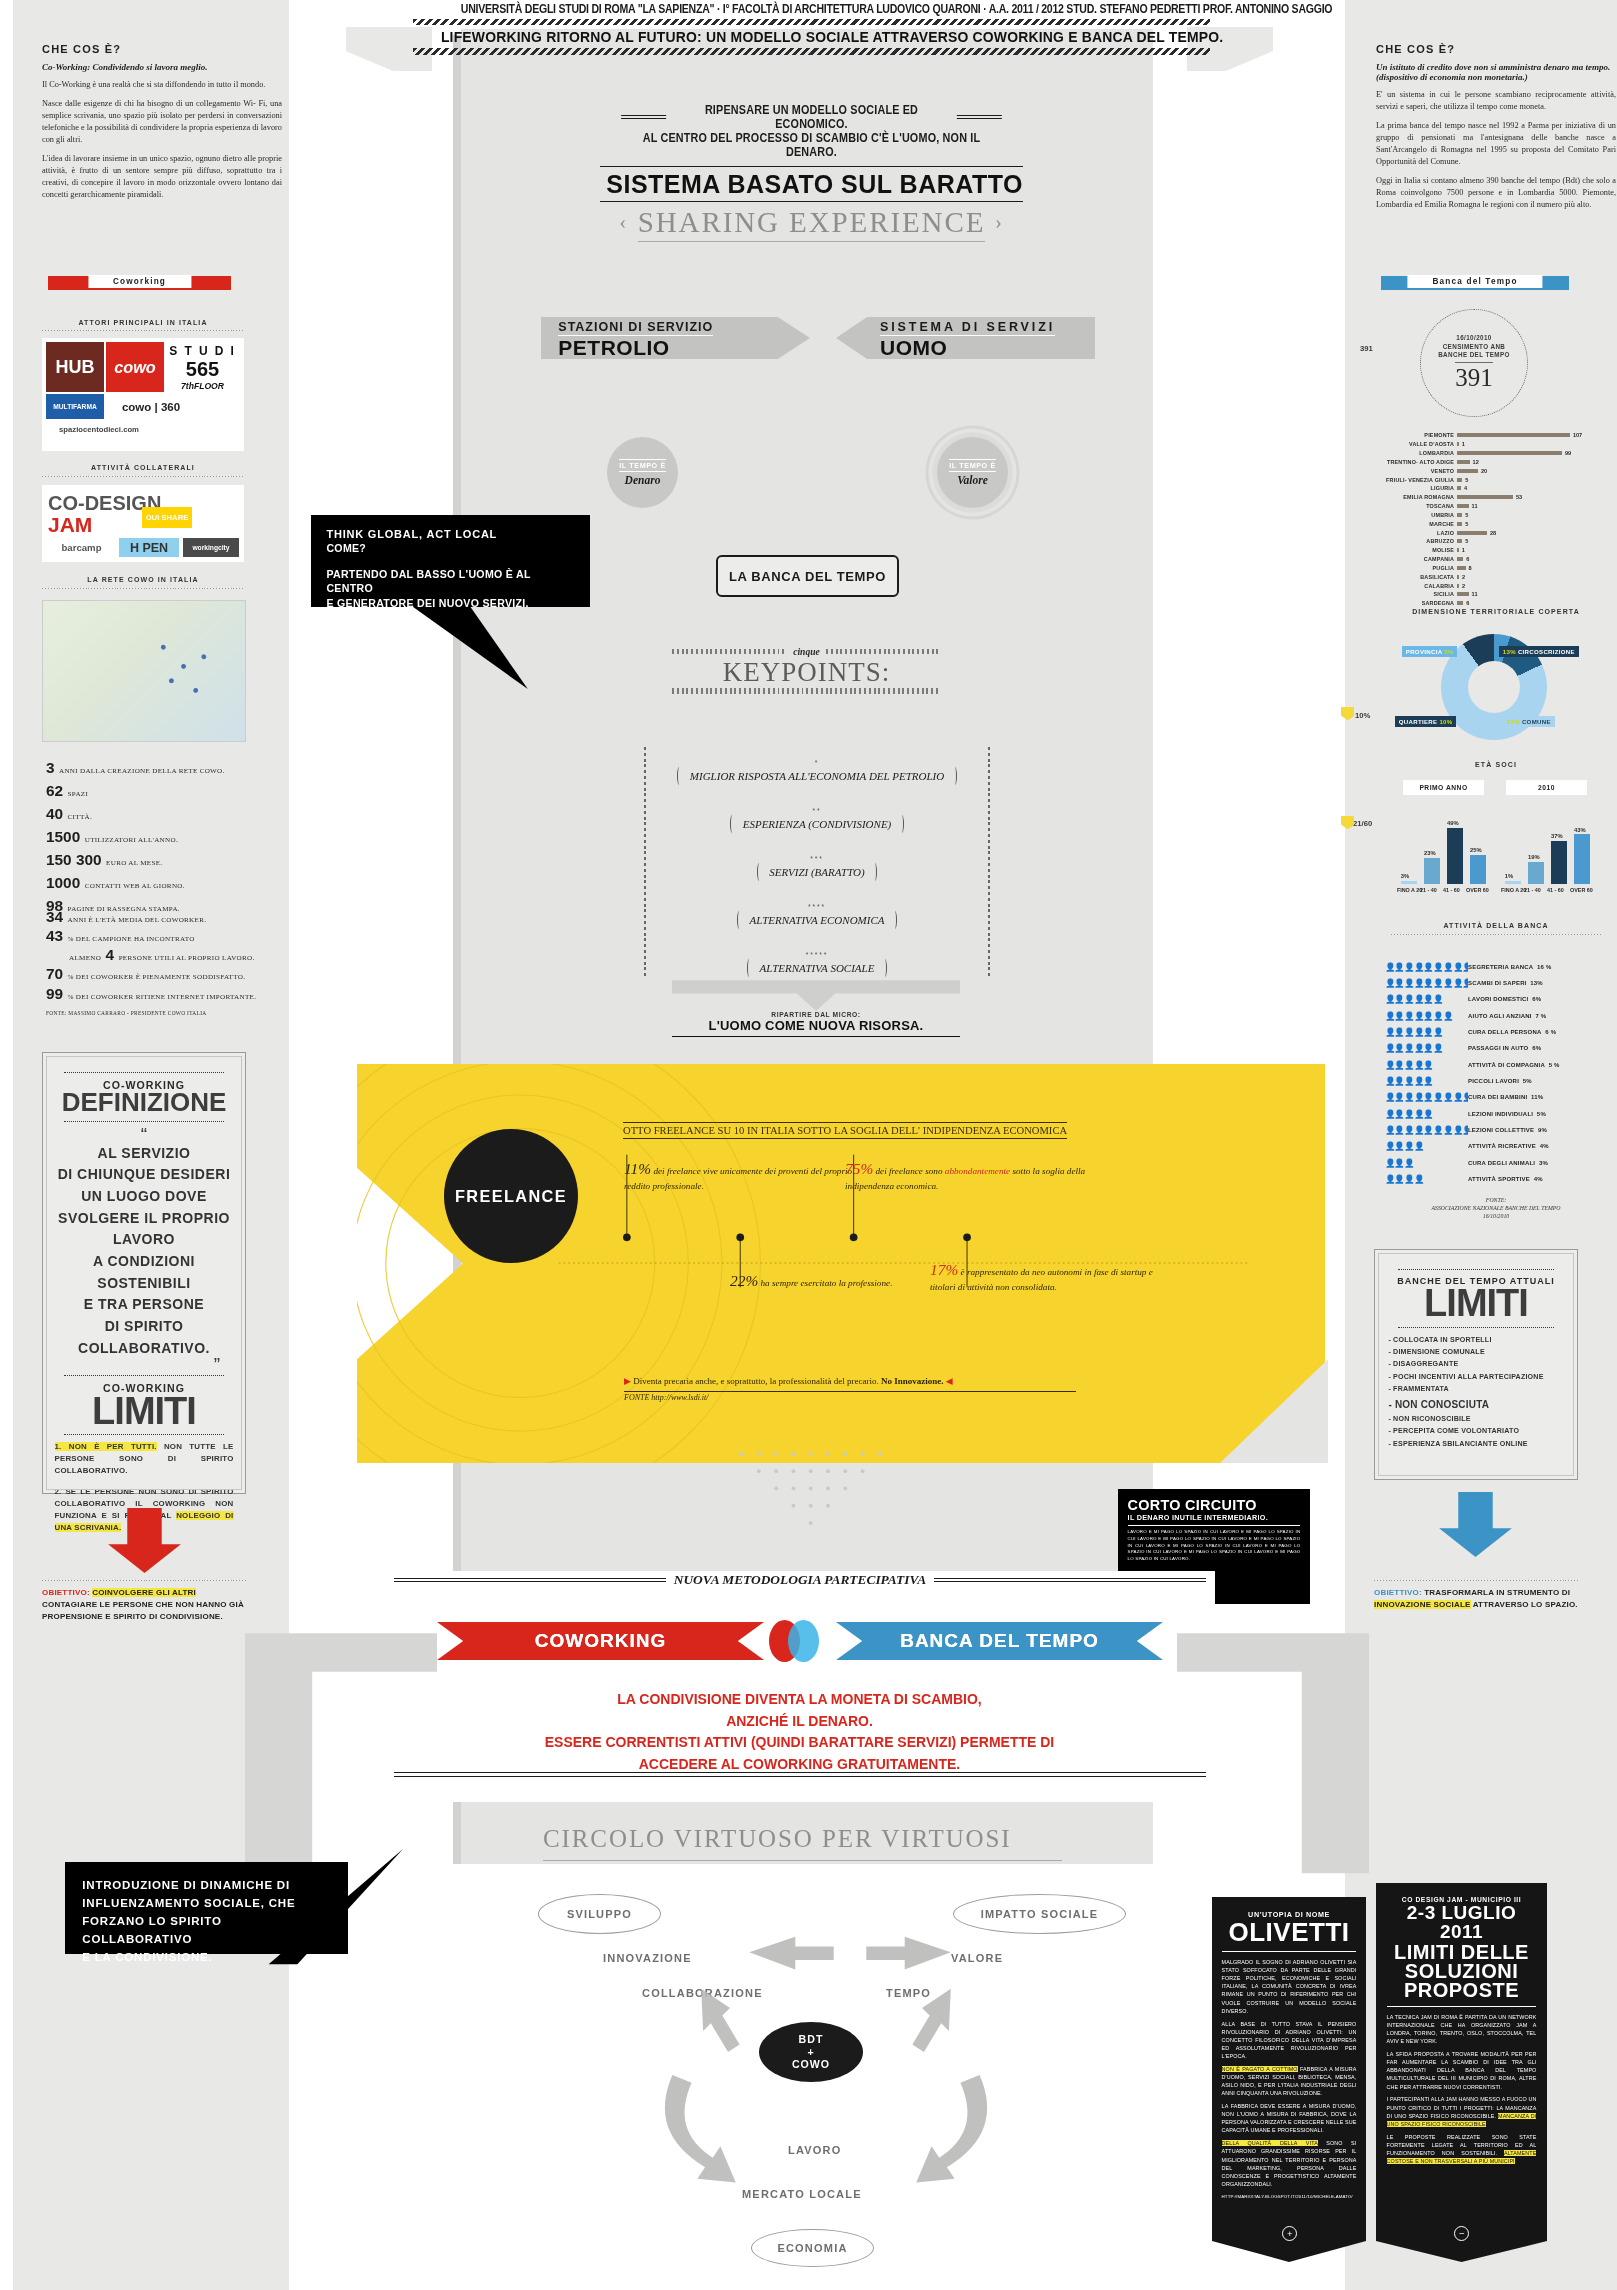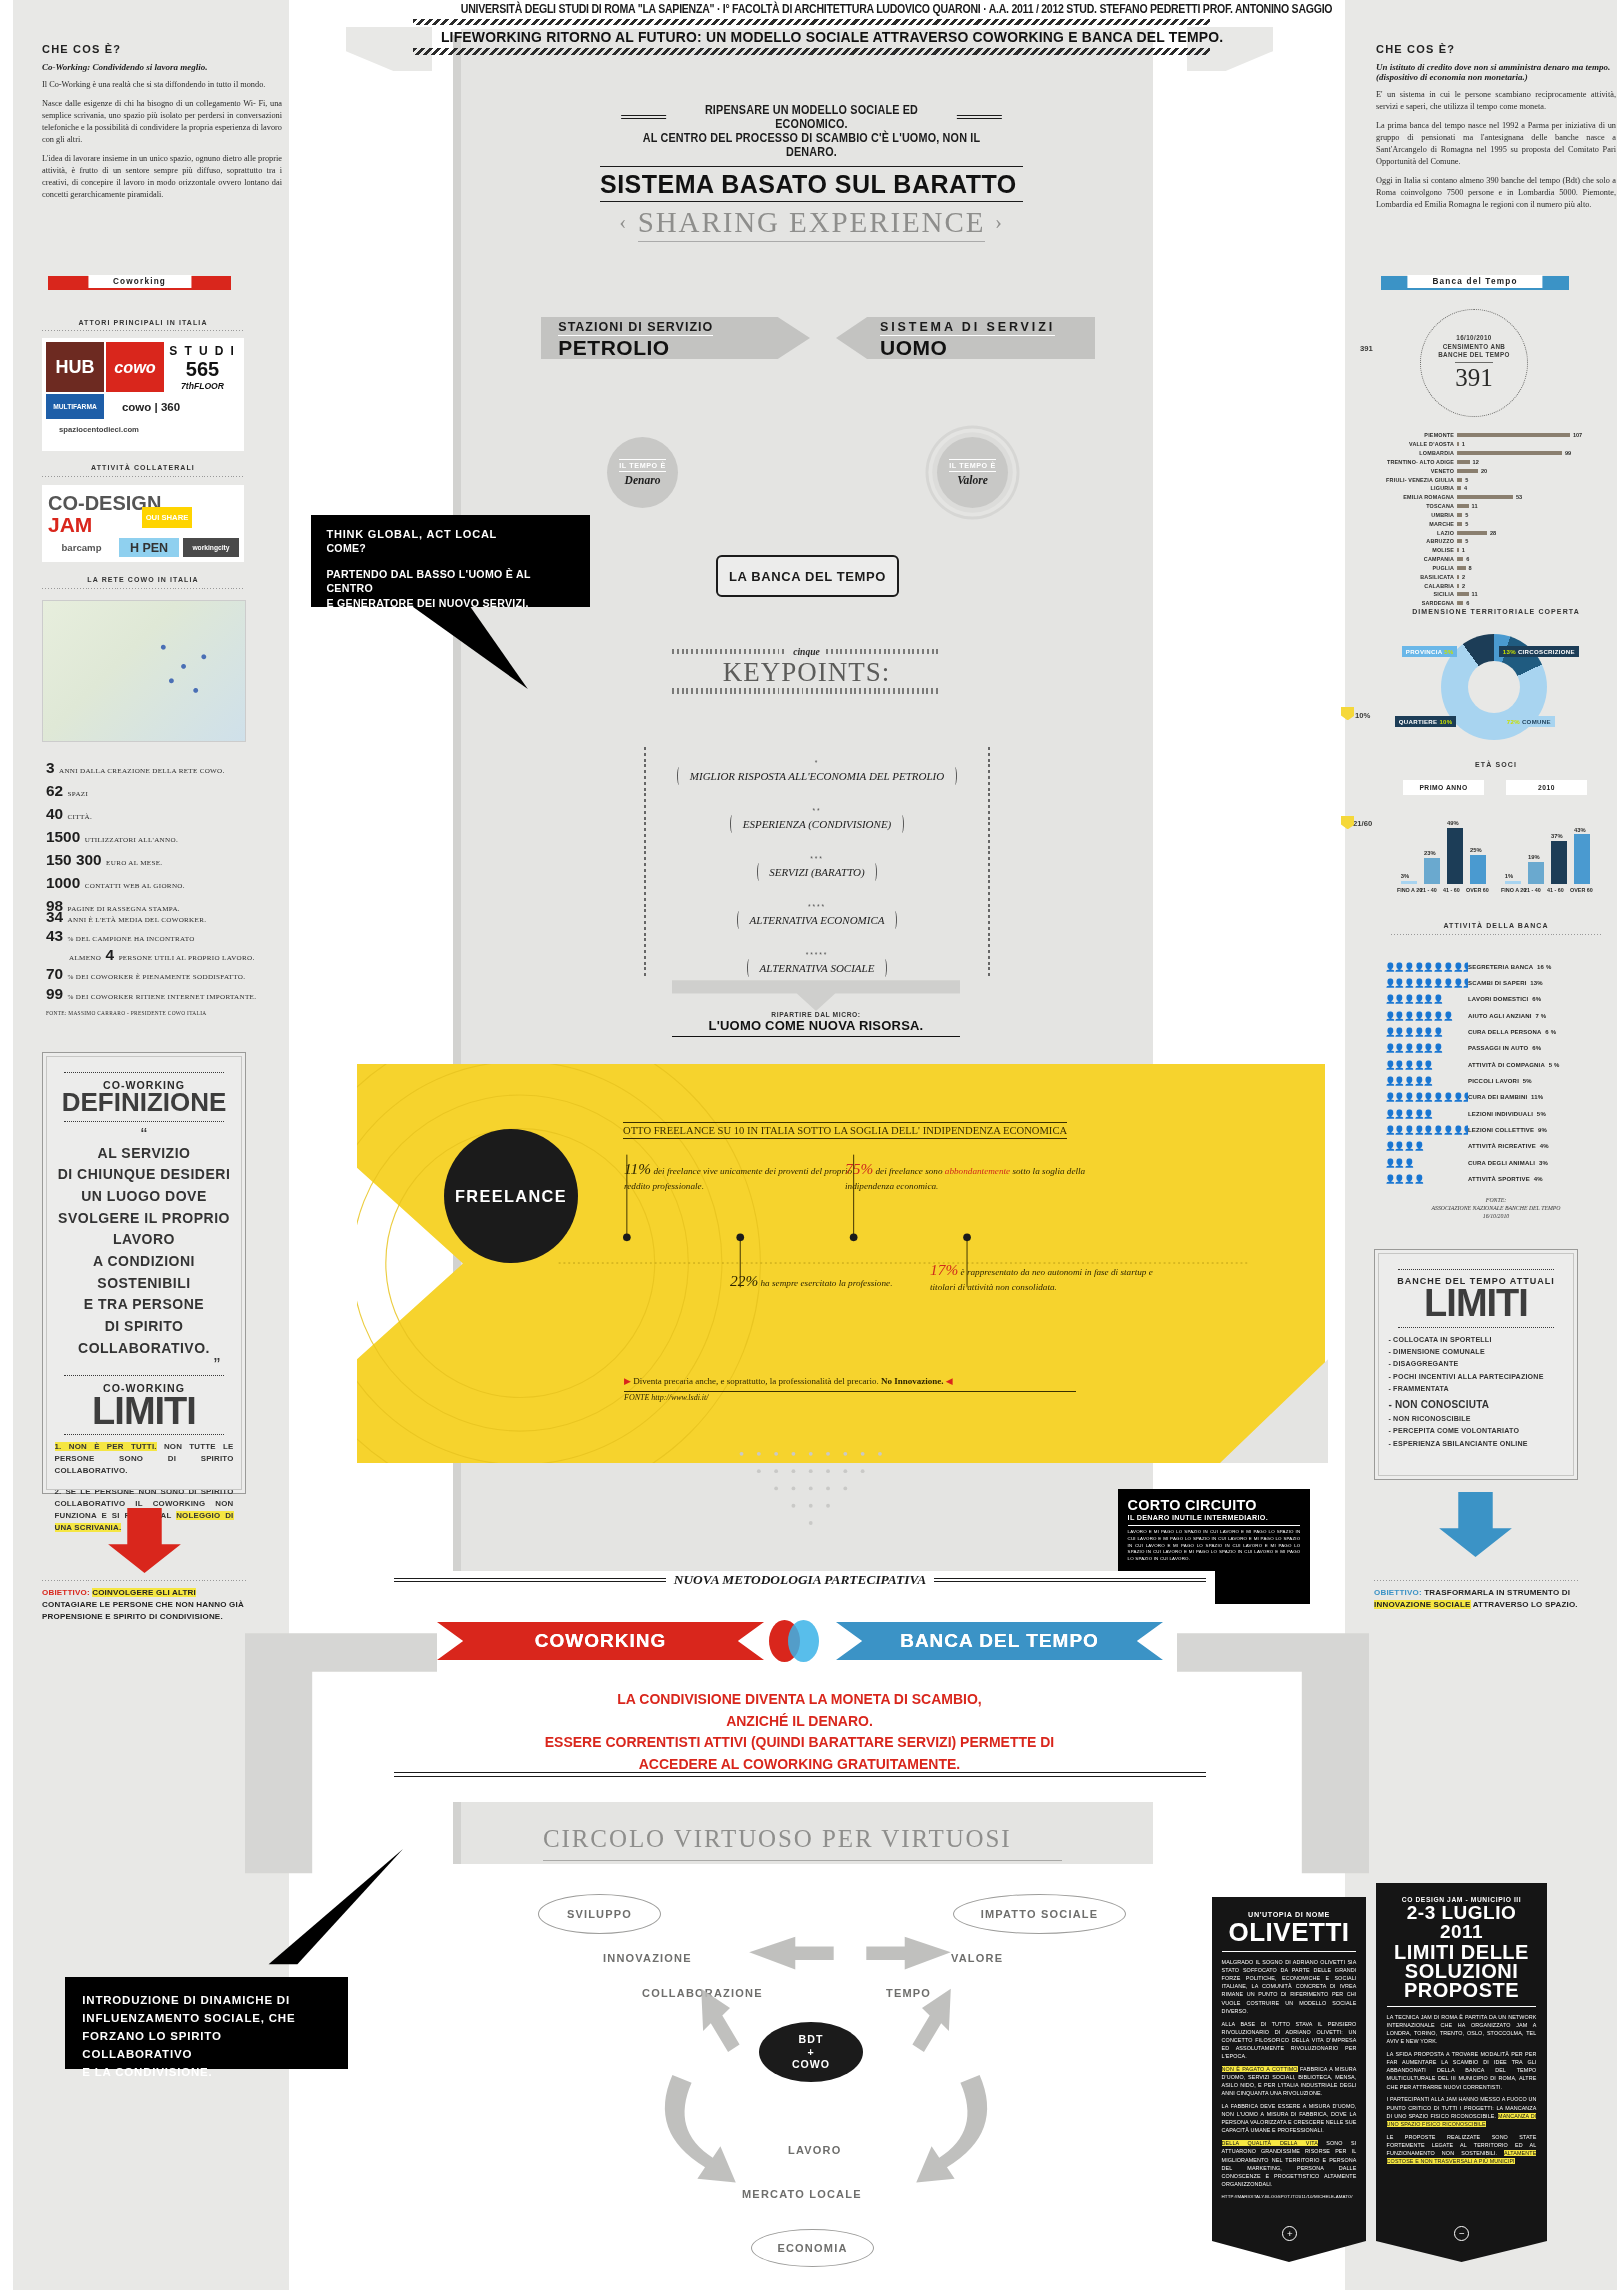--- a/index.html
+++ b/index.html
@@ -75,21 +75,21 @@
 
   .arrow-down { position:absolute; }
   .obj { position:absolute; font-size:8px; font-weight:700; letter-spacing:0.2px;
          line-height:1.5; color:#222; }
 
   
   .rules { border-top:1.9px solid #1b1b1b; border-bottom:1.9px solid #1b1b1b; padding:2.9px 0; }
   .c-line1 { font-family:"Liberation Sans Narrow","Liberation Sans",sans-serif; font-weight:700;
              font-size:12px; letter-spacing:0.2px; text-align:center; color:#1b1b1b;
              transform:scaleX(0.9); }
-  .c-title { font-size:25px; font-weight:800; letter-spacing:0.5px; text-align:left; color:#111; }
+  .c-title { font-size:25px; font-weight:800; letter-spacing:0.5px; text-align:right; color:#111; }
   .c-sharing { font-family:"Liberation Serif",serif; font-size:29px; letter-spacing:1.9px;
                text-align:center; color:#8e8e8c; }
 
   .chev { position:absolute; height:42px; display:flex; flex-direction:column;
           justify-content:center; background:#c3c3c1; }
   .chev .t1 { font-family:"Liberation Sans Narrow","Liberation Sans",sans-serif;
               font-size:12.5px; font-weight:700; letter-spacing:1px; color:#1b1b1b;
               border-bottom:1.9px solid #fff; padding-bottom:1px; display:inline-block; }
   .chev .t2 { font-size:21px; font-weight:800; letter-spacing:0.5px; color:#111; }
 
@@ -820,21 +820,21 @@
   <svg style="position:absolute;left:245px;top:1633px;" width="192" height="279" viewBox="0 0 200 290">
     <polygon points="0,0 150,0 200,0 200,40 70,40 70,250 0,250" fill="#d6d6d4"></polygon>
   </svg>
   <svg style="position:absolute;left:1177px;top:1633px;" width="192" height="279" viewBox="0 0 200 290">
     <polygon points="200,0 50,0 0,0 0,40 130,40 130,250 200,250" fill="#d6d6d4"></polygon>
   </svg>
 
   <svg style="position:absolute;left:259px;top:1849px;" width="144" height="125" viewBox="0 0 150 130">
     <polygon points="150,0 40,120 10,120" fill="#000"></polygon>
   </svg>
-  <div class="blk" style="left:65px; top:1977px; width:283px; height:92px; padding:15.4px 17.3px;">
+  <div class="blk" style="left:65px; top:1862px; width:283px; height:92px; padding:15.4px 17.3px;">
     <div class="h" id="callout2body" style="line-height:1.55;font-size:11.5px;">
         <div>INTRODUZIONE DI DINAMICHE  DI</div>
         <div>INFLUENZAMENTO SOCIALE, CHE</div>
         <div>FORZANO LO SPIRITO COLLABORATIVO</div>
         <div>E  LA  CONDIVISIONE.</div>
       </div>
   </div>
 
   <div class="circ-title" style="left:543px; top:1825px;">CIRCOLO VIRTUOSO PER VIRTUOSI</div>
   <div style="position:absolute;left:543px;top:1860px;width:519px;height:1px;background:#a9a9a7;"></div>

